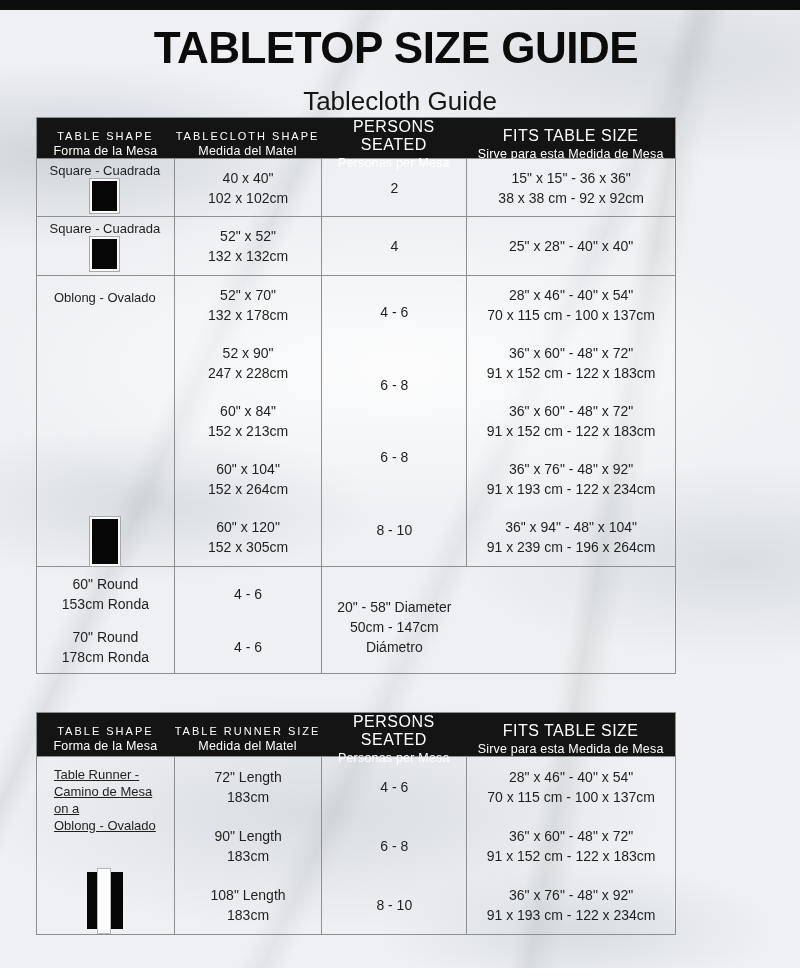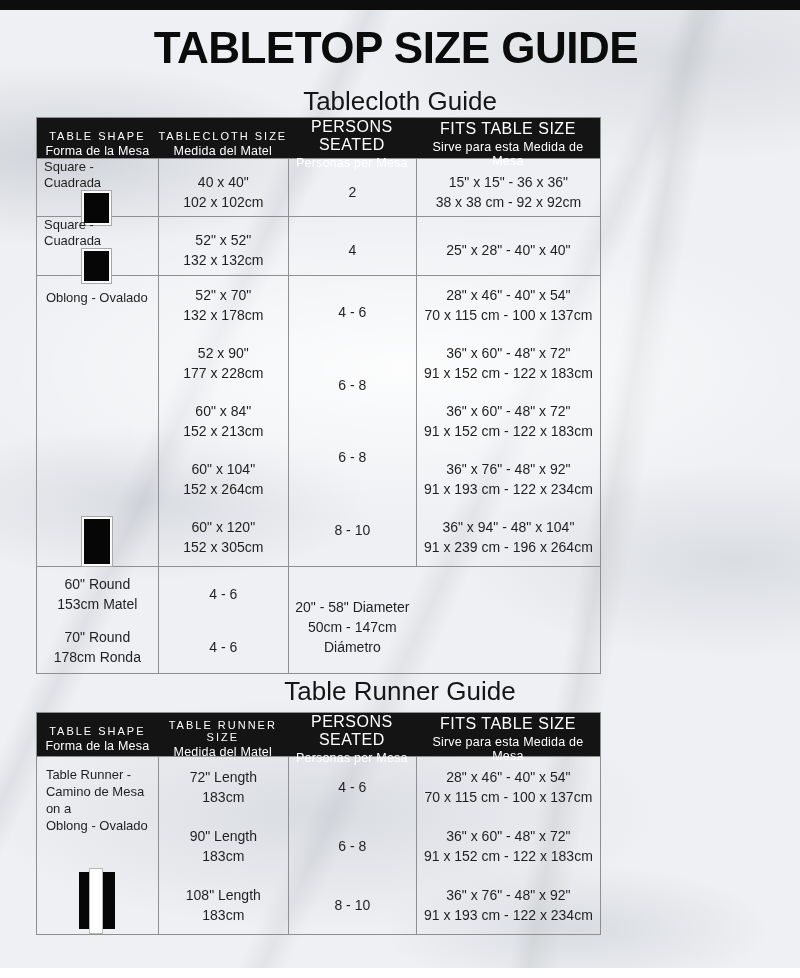--- a/index.html
+++ b/index.html
@@ -35,21 +35,21 @@
   }
   .guide-title{
     position:absolute;left:0;width:800px;margin:0;
     text-align:center;font-size:26px;line-height:1;font-weight:400;color:#151515;
   }
   .gt1{top:88px;}
   .gt2{top:678px;}
 
   
   .sizetable{
-    position:absolute;left:36px;width:565px;box-sizing:border-box;
+    position:absolute;left:36px;width:640px;box-sizing:border-box;
     border:1px solid #8f8f8f;
   }
   .t1{top:117px;}
   .t2{top:712px;}
 
   .thead{
     display:grid;grid-template-columns:152fr 164fr 161fr 232fr;
     background:#141414;color:#ffffff;
   }
   .t1 .thead{height:40px;}
@@ -76,21 +76,21 @@
     text-align:center;font-size:14px;line-height:20px;color:#1f1f1f;
   }
 
   .shape-cell{display:flex;padding:0 8px 0 7px;box-sizing:border-box;}
   .shape-inner{display:flex;align-items:center;width:100%;flex-direction:column;}
   .vcenter .shape-inner{margin:auto 0;}
   .g3 .shape-inner{margin-top:14px;}
   .g4 .shape-inner{margin-top:11px;}
   .t2 .shape-inner{margin-top:9px;}
   .shape-label{flex:1;font-size:13px;color:#1f1f1f;line-height:16px;text-align:left;}
-  .shape-label .ln{display:block;line-height:17px;}
+  .shape-label .ln{display:block;line-height:17px;text-decoration:underline;}
 
   
   .icon-square{width:25px;height:30px;background:#060606;border:2px solid #fafafa;box-shadow:0 0 0 1px #a8a8a8;flex:none;}
   .icon-oblong{width:26px;height:45px;background:#060606;border:2px solid #fafafa;box-shadow:0 0 0 1px #a8a8a8;flex:none;}
   .icon-circle{width:34px;height:37px;background:#060606;border-radius:50%;flex:none;}
   .icon-runner{position:relative;width:36px;height:66px;flex:none;}
   .icon-runner .tblpart{position:absolute;left:0;top:4px;width:36px;height:57px;background:#060606;}
   .icon-runner .strippart{position:absolute;left:10px;top:0;width:12px;height:64px;background:#ffffff;border:1px solid #b8b8b8;}
 
   .fits-span{
@@ -107,21 +107,21 @@
   <h1 class="main-title">TABLETOP SIZE GUIDE</h1>
   <h2 class="guide-title gt1">Tablecloth Guide</h2>
 
   <div class="sizetable t1">
     <div class="thead">
       <div class="th">
         <span class="en">TABLE SHAPE</span>
         <span class="es">Forma de la Mesa</span>
       </div>
       <div class="th">
-        <span class="en">TABLECLOTH SIZE</span>
+        <span class="en">TABLECLOTH SHAPE</span>
         <span class="es">Medida del Matel</span>
       </div>
       <div class="th tight">
         <span class="en">PERSONS SEATED</span>
         <span class="es">Personas per Mesa</span>
       </div>
       <div class="th tight">
         <span class="en">FITS TABLE SIZE</span>
         <span class="es">Sirve para esta Medida de Mesa</span>
       </div>
@@ -185,21 +185,21 @@
           <span class="icon-oblong"></span>
         </div>
       </div>
       <div class="subcol">
         <div class="subrow">
             <span>52" x 70"</span>
             <span>132 x 178cm</span>
           </div>
         <div class="subrow">
             <span>52 x 90"</span>
-            <span>177 x 228cm</span>
+            <span>247 x 228cm</span>
           </div>
         <div class="subrow">
             <span>60" x 84"</span>
             <span>152 x 213cm</span>
           </div>
         <div class="subrow">
             <span>60" x 104"</span>
             <span>152 x 264cm</span>
           </div>
         <div class="subrow">
@@ -242,21 +242,21 @@
             <span>36" x 94" - 48" x 104"</span>
             <span>91 x 239 cm - 196 x 264cm</span>
           </div>
       </div>
     </div>
 
     <div class="tgroup g4">
       <div class="subcol">
         <div class="subrow">
             <span>60" Round</span>
-            <span>153cm Matel</span>
+            <span>153cm Ronda</span>
           </div>
         <div class="subrow">
             <span>70" Round</span>
             <span>178cm Ronda</span>
           </div>
       </div>
       <div class="subcol">
         <div class="subrow">
             <span>4 - 6</span>
           </div>
@@ -264,21 +264,20 @@
             <span>4 - 6</span>
           </div>
       </div>
       <div class="fits-span">
         <span>20" - 58" Diameter</span>
         <span>50cm - 147cm Diámetro</span>
       </div>
     </div>
   </div>
 
-  <h2 class="guide-title gt2">Table Runner Guide</h2>
 
   <div class="sizetable t2">
     <div class="thead">
       <div class="th">
         <span class="en">TABLE SHAPE</span>
         <span class="es">Forma de la Mesa</span>
       </div>
       <div class="th">
         <span class="en">TABLE RUNNER SIZE</span>
         <span class="es">Medida del Matel</span>

